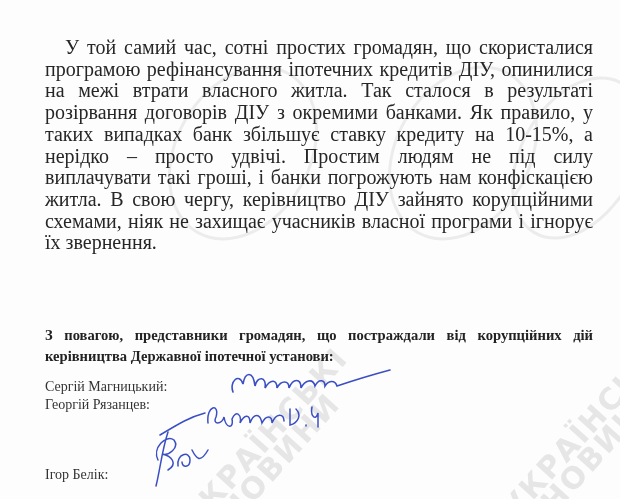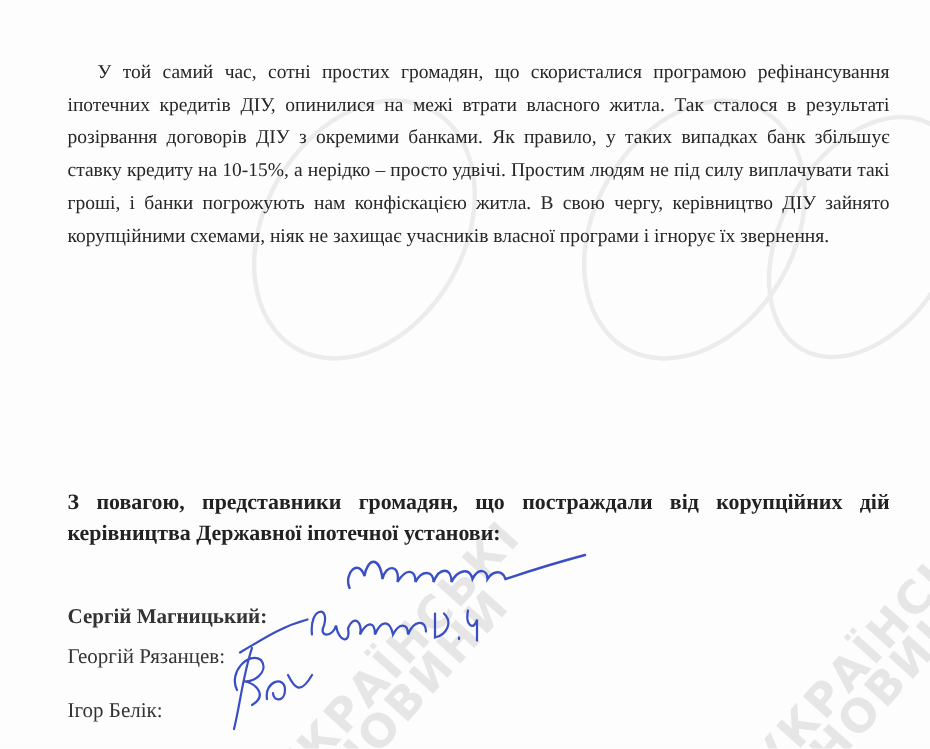--- a/index.html
+++ b/index.html
@@ -1,26 +1,26 @@
 <!DOCTYPE html>
 <html><head>
 <meta charset="utf-8">
 <style>
   html, body { margin:0; padding:0; }
   body { width:620px; height:499px; background:#ffffff; position:relative; overflow:hidden;
          font-family:"Liberation Serif", "DejaVu Serif", serif; color:#222222; }
   .page { position:absolute; left:0; top:0; width:620px; height:499px; background:#fdfdfd; }
-  .para { position:absolute; left:45px; width:548px; font-size:13px; line-height:21.7px;
+  .para { position:absolute; left:45px; width:548px; font-size:20px; line-height:21.7px;
           text-align:justify; text-indent:20px; margin:0; color:#262626; }
   .p1 { top:37px; }
   .p2 { top:233px; }
   .closing { position:absolute; left:45px; width:548px; top:325px; font-size:14.6px; line-height:21px;
              font-weight:bold; text-align:justify; margin:0; color:#222; }
   .signer { position:absolute; left:45px; font-size:14px; color:#333; }
-  .s1 { top:404px;font-weight:bold; } .s2 { top:431px; } .s3 { top:467px; }
+  .s1 { top:379px; } .s2 { top:397px; } .s3 { top:467px; }
   .sig { position:absolute; }
   .wm { position:absolute; pointer-events:none; color:#e6e6e6; font-family:"DejaVu Sans", sans-serif;
         font-weight:bold; letter-spacing:2px; }
   .wm-ring { position:absolute; border:3px solid #ececec; border-radius:50%; pointer-events:none; }
 </style>
 </head>
 <body>
 
 <div class="page">
 

